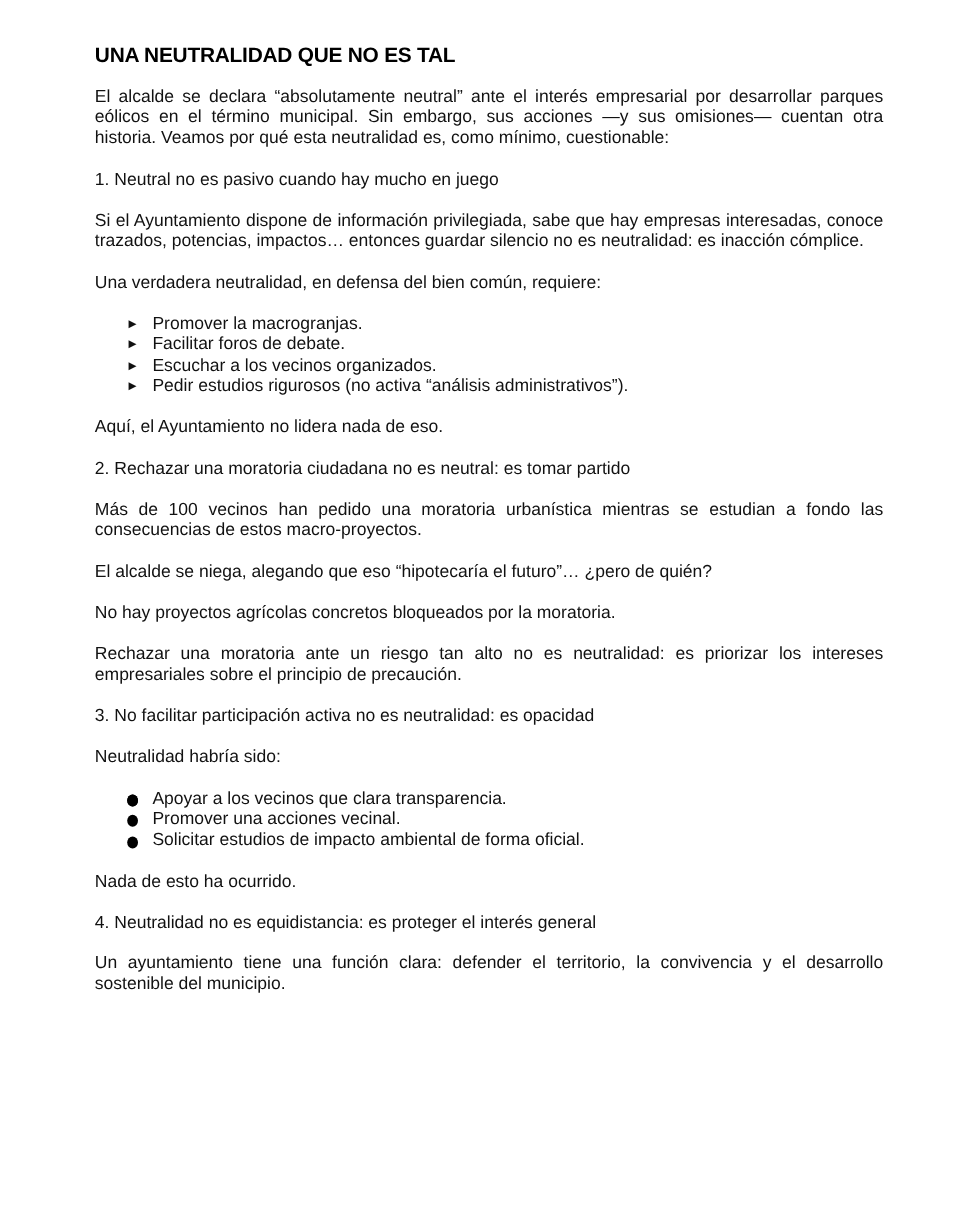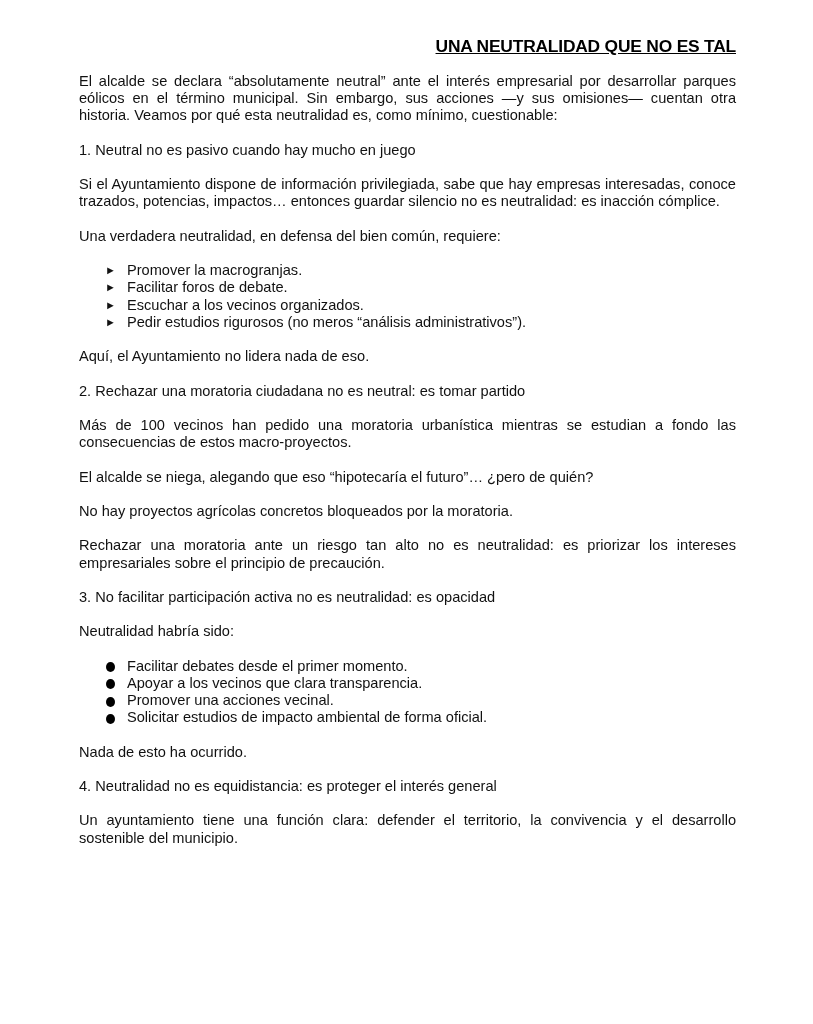--- a/index.html
+++ b/index.html
@@ -2,22 +2,22 @@
 <html><head>
 <meta charset="utf-8">
 <style>
   html, body { margin:0; padding:0; background:#ffffff; }
   body { width:813px; height:1024px; overflow:hidden; position:relative; }
   .page {
     position:absolute; left:79px; top:36px; width:657px;
     font-family:"Liberation Sans", sans-serif; font-size:14.6px; line-height:17.2px; color:#111111;
   }
   h1 {
-    margin:0 0 17px 0; text-align:right; font-size:17.4px; line-height:20px; font-weight:bold;
-    letter-spacing:-0.2px; color:#000;text-decoration:underline;
+    margin:0 0 17px 0; text-align:left; font-size:17.4px; line-height:20px; font-weight:bold;
+    letter-spacing:-0.2px; color:#000;
   }
   p { margin:0 0 17.2px 0; text-align:justify; }
   ul { margin:0 0 17.2px 0; padding:0 0 0 48px; list-style:none; }
   ul li { position:relative; }
   ul.tri li .mark { position:absolute; left:-22px; top:0; font-size:11px; }
   ul.dot li .mark {
     position:absolute; left:-21px; top:4.5px; width:9px; height:10px; border-radius:50%; background:#000;
   }
 </style>
 </head>
@@ -27,34 +27,34 @@
   <h1>UNA NEUTRALIDAD QUE NO ES TAL</h1>
   <p>El alcalde se declara “absolutamente neutral” ante el interés empresarial por desarrollar parques eólicos en el término municipal. Sin embargo, sus acciones —y sus omisiones— cuentan otra historia. Veamos por qué esta neutralidad es, como mínimo, cuestionable:</p>
 
   <p>1. Neutral no es pasivo cuando hay mucho en juego</p>
   <p>Si el Ayuntamiento dispone de información privilegiada, sabe que hay empresas interesadas, conoce trazados, potencias, impactos… entonces guardar silencio no es neutralidad: es inacción cómplice.</p>
   <p>Una verdadera neutralidad, en defensa del bien común, requiere:</p>
   <ul class="tri">
     <li><span class="mark">►</span><span>Promover la macrogranjas.</span></li>
     <li><span class="mark">►</span><span>Facilitar foros de debate.</span></li>
     <li><span class="mark">►</span><span>Escuchar a los vecinos organizados.</span></li>
-    <li><span class="mark">►</span><span>Pedir estudios rigurosos (no meros “análisis administrativos”).</span></li>
+    <li><span class="mark">►</span><span>Pedir estudios rigurosos (no activa “análisis administrativos”).</span></li>
   </ul>
   <p>Aquí, el Ayuntamiento no lidera nada de eso.</p>
 
   <p>2. Rechazar una moratoria ciudadana no es neutral: es tomar partido</p>
   <p>Más de 100 vecinos han pedido una moratoria urbanística mientras se estudian a fondo las consecuencias de estos macro-proyectos.</p>
   <p>El alcalde se niega, alegando que eso “hipotecaría el futuro”… ¿pero de quién?</p>
   <p>No hay proyectos agrícolas concretos bloqueados por la moratoria.</p>
   <p>Rechazar una moratoria ante un riesgo tan alto no es neutralidad: es priorizar los intereses empresariales sobre el principio de precaución.</p>
 
   <p>3. No facilitar participación activa no es neutralidad: es opacidad</p>
   <p>Neutralidad habría sido:</p>
   <ul class="dot">
-    <li><span class="mark"></span><span>Facilitar debates desde el primer momento.</span></li>
+    <li><span class="mark"></span></li>
     <li><span class="mark"></span><span>Apoyar a los vecinos que clara transparencia.</span></li>
     <li><span class="mark"></span><span>Promover una acciones vecinal.</span></li>
     <li><span class="mark"></span><span>Solicitar estudios de impacto ambiental de forma oficial.</span></li>
   </ul>
   <p>Nada de esto ha ocurrido.</p>
 
   <p>4. Neutralidad no es equidistancia: es proteger el interés general</p>
   <p>Un ayuntamiento tiene una función clara: defender el territorio, la convivencia y el desarrollo sostenible del municipio.</p>
 </div>
 

